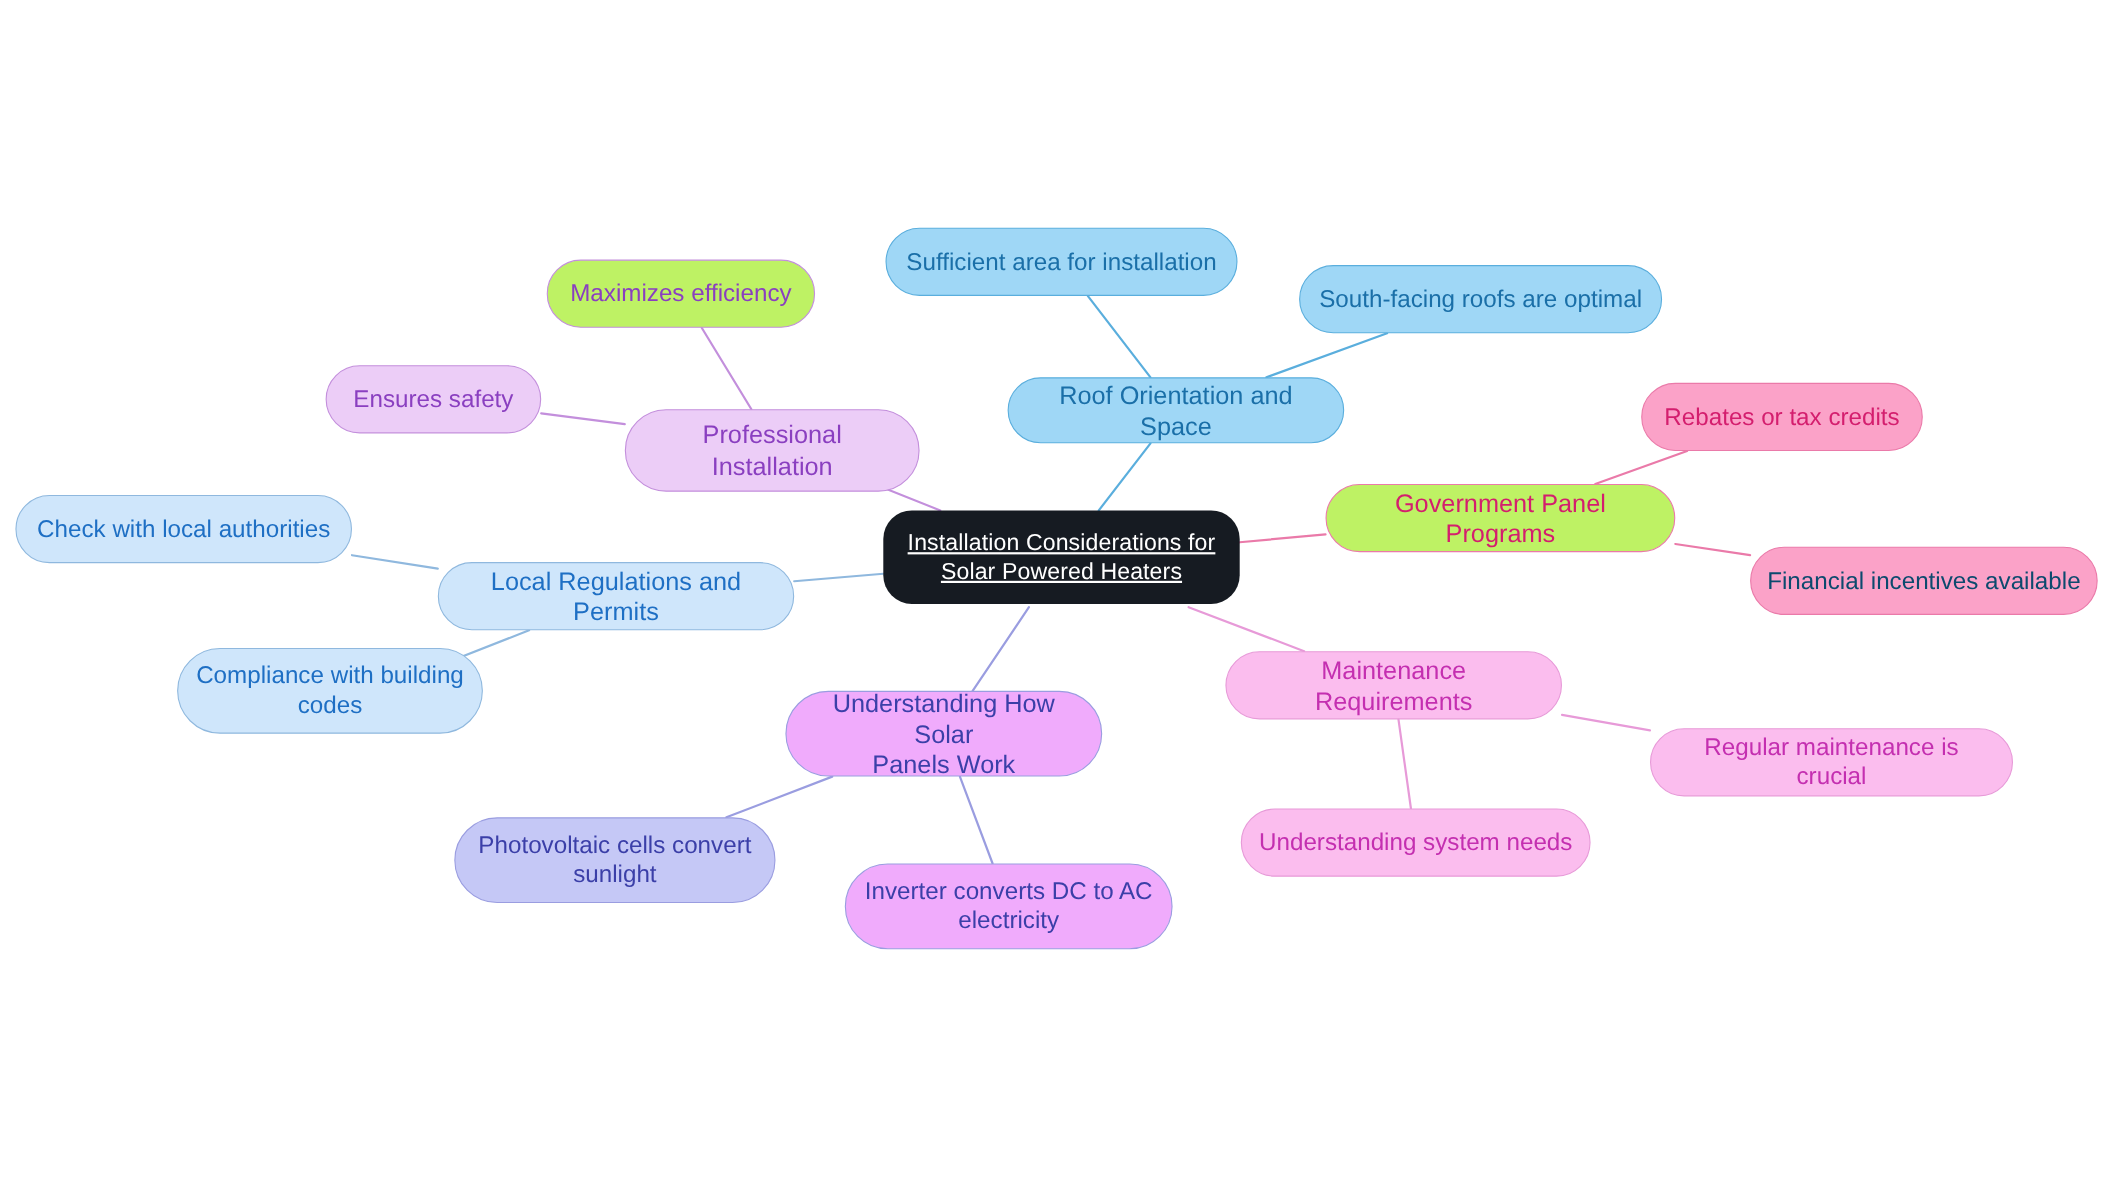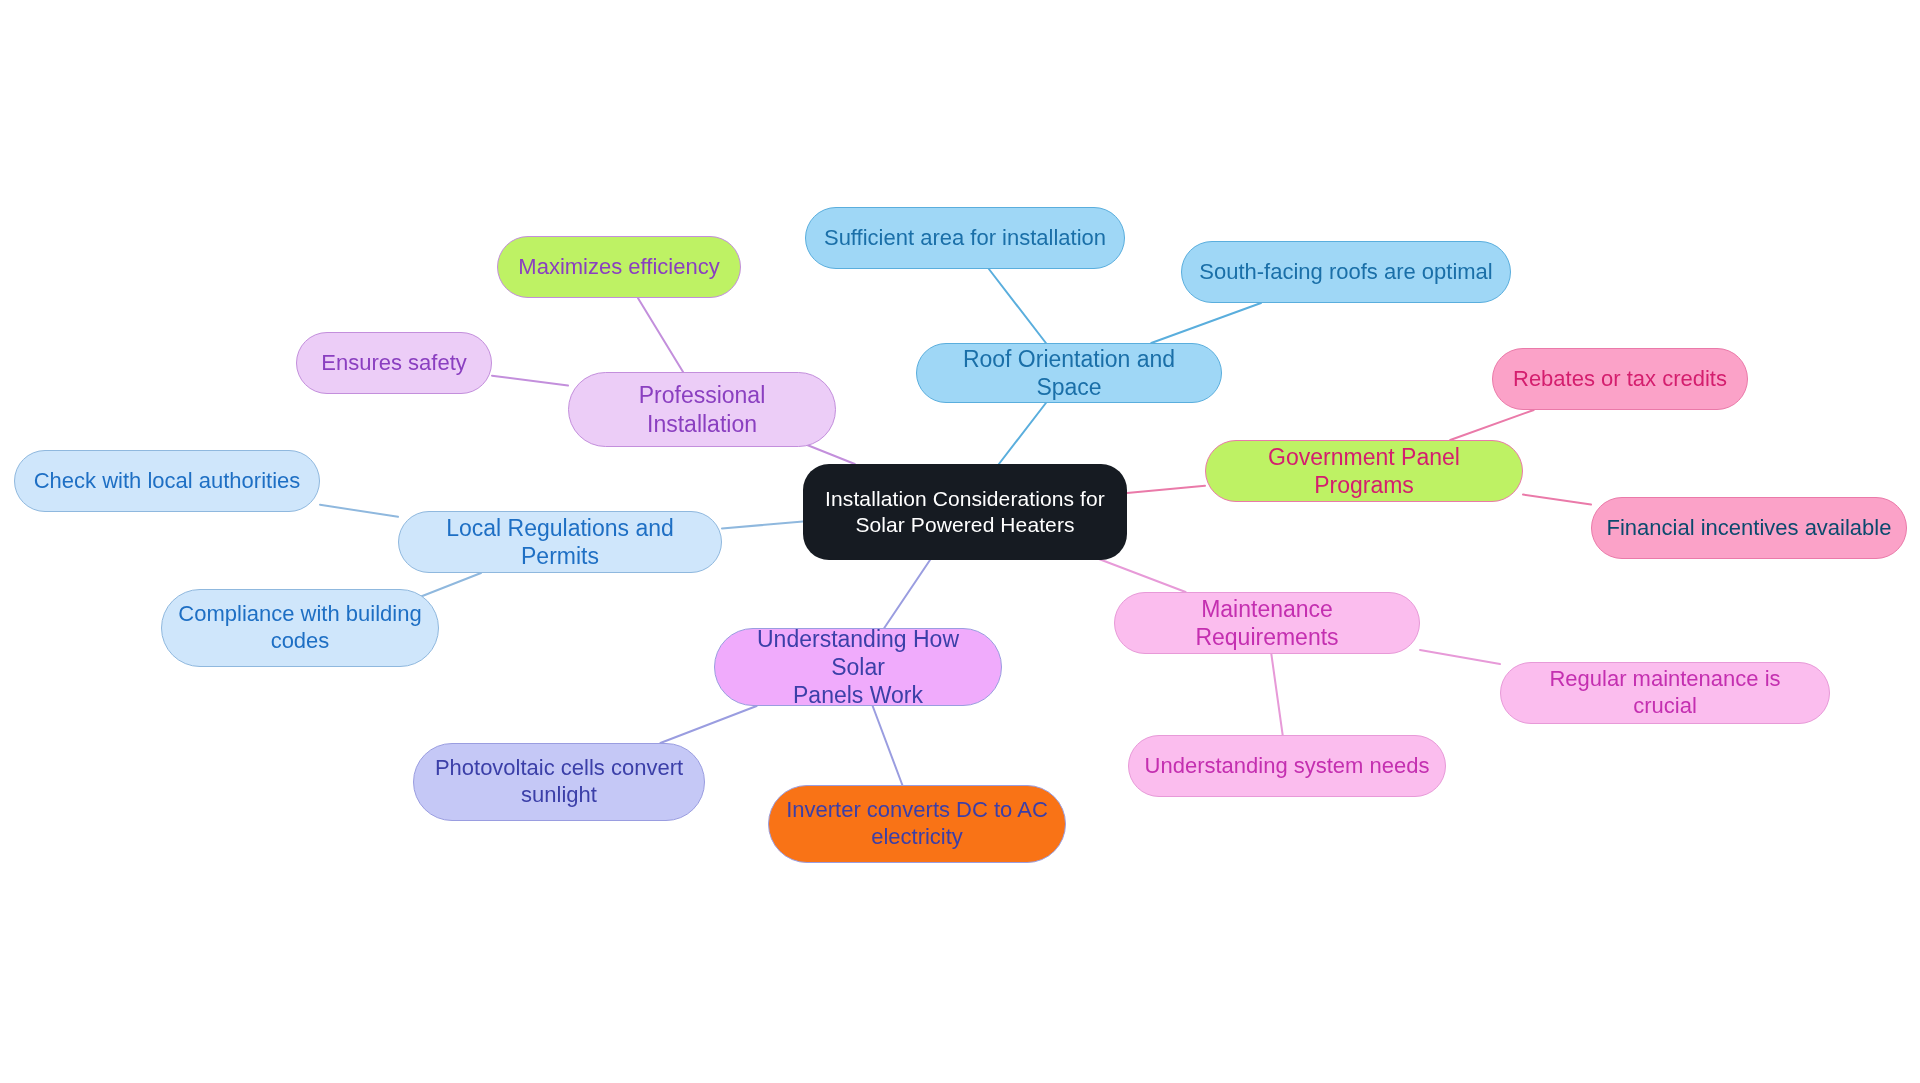--- a/index.html
+++ b/index.html
@@ -64,36 +64,36 @@
       <line x1="756.6" y1="706" x2="660.4" y2="743" stroke="#9a9de0" stroke-width="2" stroke-linecap="round"></line>
       <line x1="872.656050955414" y1="706" x2="902.343949044586" y2="785" stroke="#9a9de0" stroke-width="2" stroke-linecap="round"></line>
       <line x1="803" y1="521.6" x2="722" y2="528.4" stroke="#8fb8de" stroke-width="2" stroke-linecap="round"></line>
       <line x1="398" y1="516.8549618320611" x2="320" y2="504.7480916030534" stroke="#8fb8de" stroke-width="2" stroke-linecap="round"></line>
       <line x1="480.98039215686276" y1="573" x2="399.4117647058823" y2="605" stroke="#8fb8de" stroke-width="2" stroke-linecap="round"></line>
       <line x1="854.7904761904762" y1="464" x2="779.6476190476191" y2="434" stroke="#c38fdc" stroke-width="2" stroke-linecap="round"></line>
       <line x1="683.0808823529412" y1="372" x2="637.9191176470588" y2="298" stroke="#c38fdc" stroke-width="2" stroke-linecap="round"></line>
       <line x1="568" y1="385.5974025974026" x2="492" y2="375.72727272727275" stroke="#c38fdc" stroke-width="2" stroke-linecap="round"></line>
     </svg>
   <div id="node-layer">
-      <div class="node root" style="background: rgb(22, 27, 34); color: rgb(255, 255, 255); left: 803px; top: 464px; width: 324px; height: 96px;">Installation Considerations for
+      <div class="node root" style="background: rgb(22, 27, 34); color: rgb(255, 255, 255); left: 803px; top: 464px; width: 324px; height: 85px; text-decoration: underline;">Installation Considerations for
 Solar Powered Heaters</div>
       <div class="node branch" style="background: rgb(159, 215, 246); border-color: rgb(90, 174, 221); color: rgb(26, 111, 168); left: 916px; top: 343px; width: 306px; height: 60px;">Roof Orientation and Space</div>
       <div class="node leaf" style="background: rgb(159, 215, 246); border-color: rgb(90, 174, 221); color: rgb(26, 111, 168); left: 805px; top: 207px; width: 320px; height: 62px;">Sufficient area for installation</div>
       <div class="node leaf" style="background: rgb(159, 215, 246); border-color: rgb(90, 174, 221); color: rgb(26, 111, 168); left: 1181px; top: 241px; width: 330px; height: 62px;">South-facing roofs are optimal</div>
       <div class="node branch" style="background: #bef264; border-color: rgb(234, 122, 169); color: rgb(212, 30, 110); left: 1205px; top: 440px; width: 318px; height: 62px;">Government Panel Programs</div>
       <div class="node leaf" style="background: rgb(251, 162, 200); border-color: rgb(234, 122, 169); color: rgb(212, 30, 110); left: 1492px; top: 348px; width: 256px; height: 62px;">Rebates or tax credits</div>
       <div class="node leaf" style="background: rgb(251, 162, 200); border-color: rgb(234, 122, 169); color: #0c4a6e; left: 1591px; top: 497px; width: 316px; height: 62px;">Financial incentives available</div>
       <div class="node branch" style="background: rgb(251, 189, 238); border-color: rgb(231, 154, 216); color: rgb(196, 47, 176); left: 1114px; top: 592px; width: 306px; height: 62px;">Maintenance Requirements</div>
       <div class="node leaf" style="background: rgb(251, 189, 238); border-color: rgb(231, 154, 216); color: rgb(196, 47, 176); left: 1500px; top: 662px; width: 330px; height: 62px;">Regular maintenance is crucial</div>
       <div class="node leaf" style="background: rgb(251, 189, 238); border-color: rgb(231, 154, 216); color: rgb(196, 47, 176); left: 1128px; top: 735px; width: 318px; height: 62px;">Understanding system needs</div>
       <div class="node branch" style="background: #f0abfc; border-color: rgb(154, 157, 224); color: rgb(59, 63, 168); left: 714px; top: 628px; width: 288px; height: 78px;">Understanding How Solar
 Panels Work</div>
       <div class="node leaf" style="background: rgb(197, 200, 246); border-color: rgb(154, 157, 224); color: rgb(59, 63, 168); left: 413px; top: 743px; width: 292px; height: 78px;">Photovoltaic cells convert
 sunlight</div>
-      <div class="node leaf" style="background: #f97316; border-color: rgb(154, 157, 224); color: rgb(59, 63, 168); left: 768px; top: 785px; width: 298px; height: 78px;">Inverter converts DC to AC
+      <div class="node leaf" style="background: #f0abfc; border-color: rgb(154, 157, 224); color: rgb(59, 63, 168); left: 768px; top: 785px; width: 298px; height: 78px;">Inverter converts DC to AC
 electricity</div>
       <div class="node branch" style="background: rgb(207, 230, 251); border-color: rgb(143, 184, 222); color: rgb(30, 111, 196); left: 398px; top: 511px; width: 324px; height: 62px;">Local Regulations and Permits</div>
       <div class="node leaf" style="background: rgb(207, 230, 251); border-color: rgb(143, 184, 222); color: rgb(30, 111, 196); left: 14px; top: 450px; width: 306px; height: 62px;">Check with local authorities</div>
       <div class="node leaf" style="background: rgb(207, 230, 251); border-color: rgb(143, 184, 222); color: rgb(30, 111, 196); left: 161px; top: 589px; width: 278px; height: 78px;">Compliance with building
 codes</div>
       <div class="node branch" style="background: rgb(236, 205, 247); border-color: rgb(195, 143, 220); color: rgb(138, 63, 192); left: 568px; top: 372px; width: 268px; height: 75px;">Professional Installation</div>
       <div class="node leaf" style="background: #bef264; border-color: rgb(195, 143, 220); color: rgb(138, 63, 192); left: 497px; top: 236px; width: 244px; height: 62px;">Maximizes efficiency</div>
       <div class="node leaf" style="background: rgb(236, 205, 247); border-color: rgb(195, 143, 220); color: rgb(138, 63, 192); left: 296px; top: 332px; width: 196px; height: 62px;">Ensures safety</div>
     </div>
 </div>

